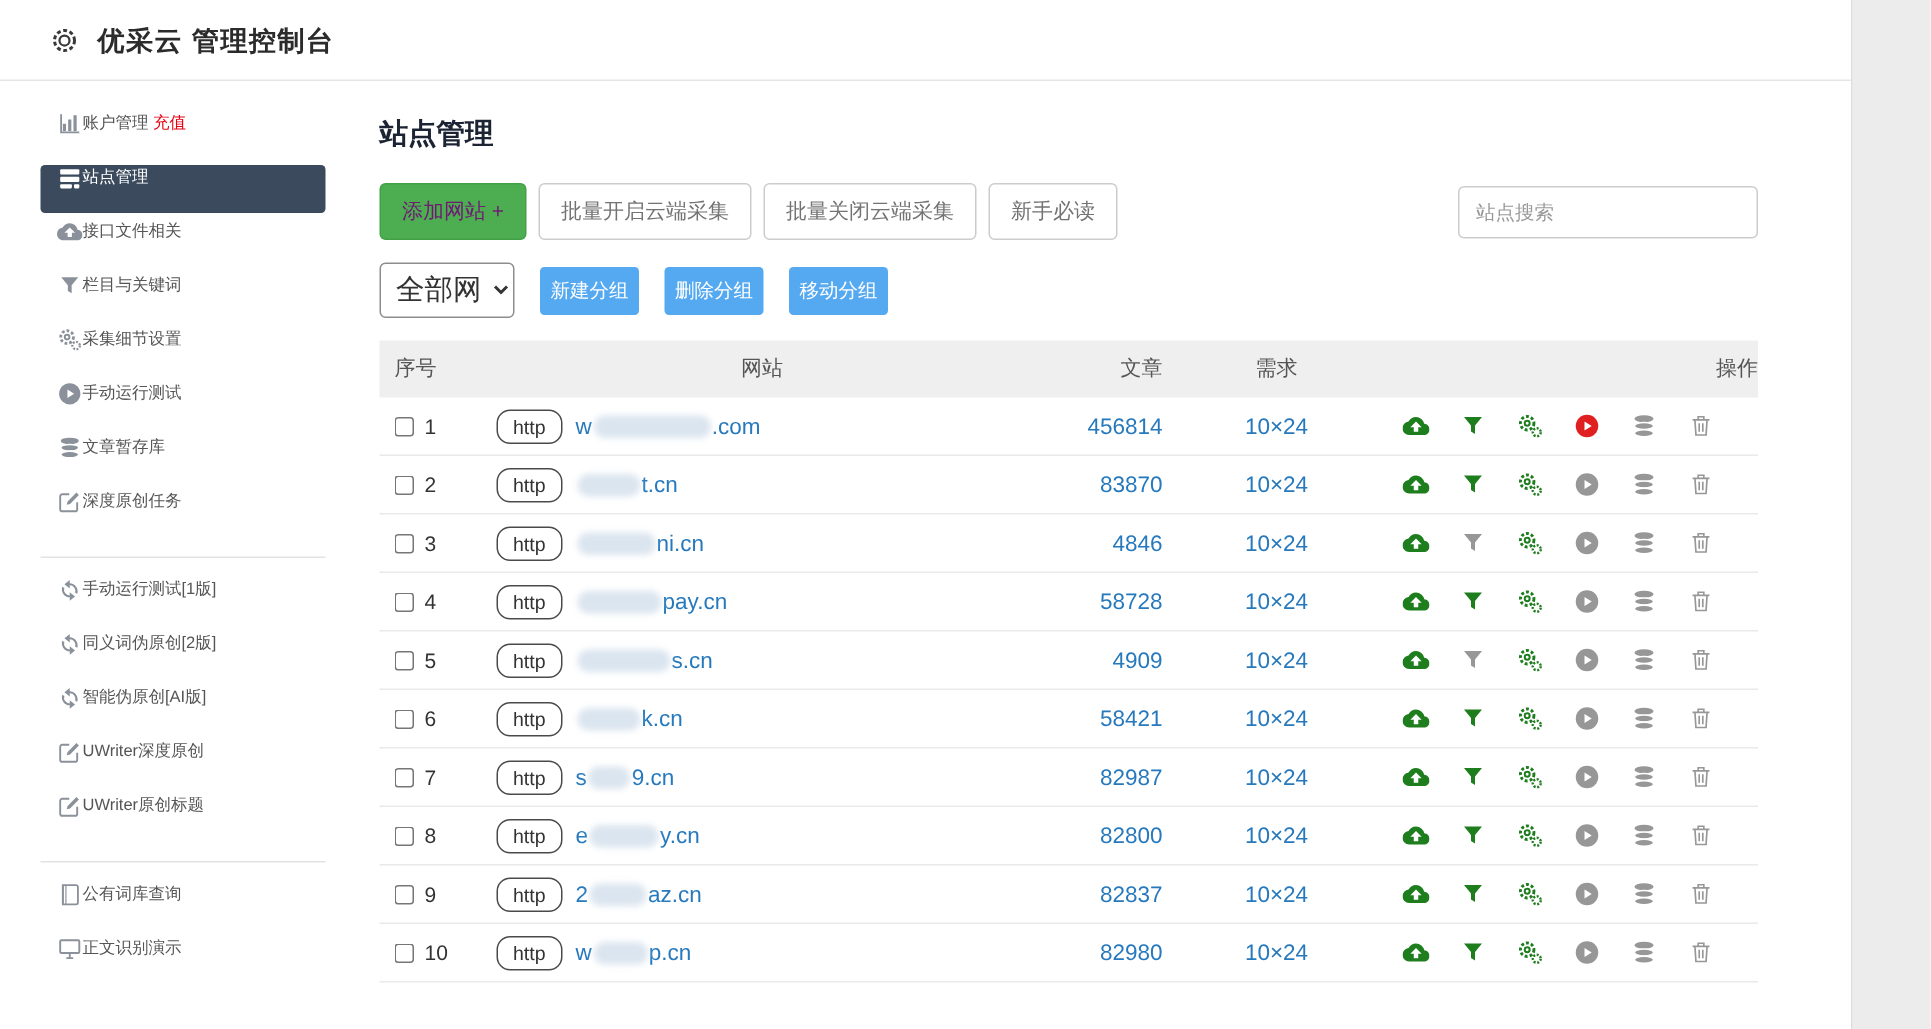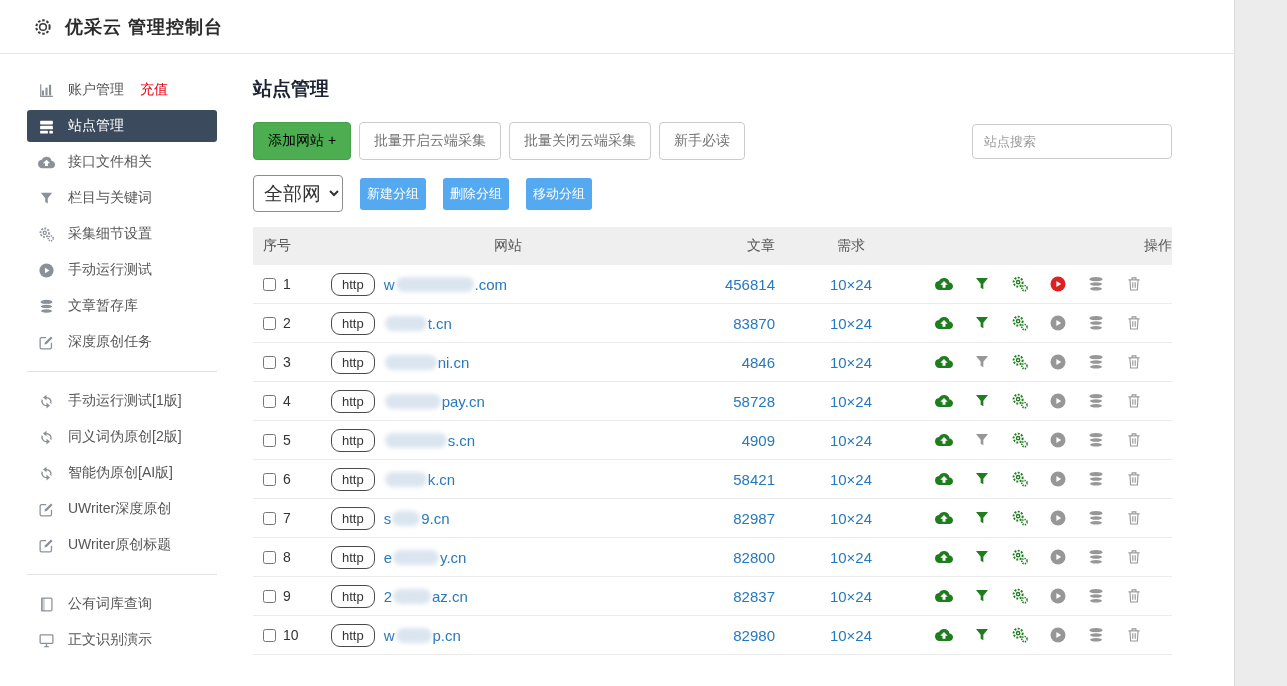--- a/index.html
+++ b/index.html
@@ -13,35 +13,35 @@
 
   
   .topbar { height:54px; border-bottom:1px solid #e6e6e6; display:flex; align-items:center; padding-left:33px; gap:12px; }
   .topbar .ticon { width:20px; height:20px; color:#3a3a3a; }
   .topbar h1 { font-size:18px; font-weight:bold; color:#2b2b2b; letter-spacing:1px; }
 
   .content { display:flex; padding-top:20px; height:616px; }
 
   
   .sidebar { width:226px; padding-left:27px; flex-shrink:0; }
-  .side-item { display:flex; align-items:center; gap:13px; height:32px; margin-bottom:4px; padding-left:11px; width:190px;
-               font-size:14px; color:#555; cursor:pointer; border-radius:3px; }
+  .side-item { display:flex; height:32px; margin-bottom:4px; padding-left:11px; width:190px;
+               font-size:11px; color:#555; cursor:pointer; border-radius:3px; }
   .side-item .sicon { width:17px; height:17px; color:#8b919a; flex-shrink:0; display:inline-flex; }
   .side-item.active { background:#3b4a5c; color:#fff; }
   .side-item.active .sicon { color:#fff; }
   .side-suffix { color:#e60012; margin-left:3px; }
   .side-divider { border-top:1px solid #e3e3e3; margin:13px 0 13px 0; width:190px; }
 
   
   .main { flex:1; padding-left:27px; padding-right:64px; }
   .page-title { font-size:19px; font-weight:bold; color:#1c2433; margin:2px 0 20px; }
 
   .toolbar { display:flex; align-items:center; margin-bottom:15px; }
   .btn { font-size:14px; border-radius:4px; cursor:pointer; font-family:inherit; }
-  .btn-green { background:#4cae50; border:1px solid #43a047; color:#000000; padding:9px 14px; }
+  .btn-green { background:#4cae50; border:1px solid #43a047; color:#701a75; padding:9px 14px; }
   .btn-outline { background:#fff; border:1px solid #ccc; color:#737373; padding:9px 14px; margin-left:8px; }
   .search-input { margin-left:auto; width:200px; padding:9px 11px; border:1px solid #ccc; border-radius:4px;
                   font-size:13px; font-family:inherit; color:#333; outline:none; }
   .search-input::placeholder { color:#999; }
 
   .group-bar { display:flex; align-items:center; margin-bottom:15px; }
   .group-select { width:90px; padding:6px 6px; border:1px solid #8d8d8d; border-radius:4px; font-size:19px;
                   font-family:inherit; color:#333; background:#fff; }
   .btn-blue { background:#55a9f0; border:none; color:#fff; padding:7px 7px; font-size:13px; border-radius:3px; margin-left:17px; }
 

